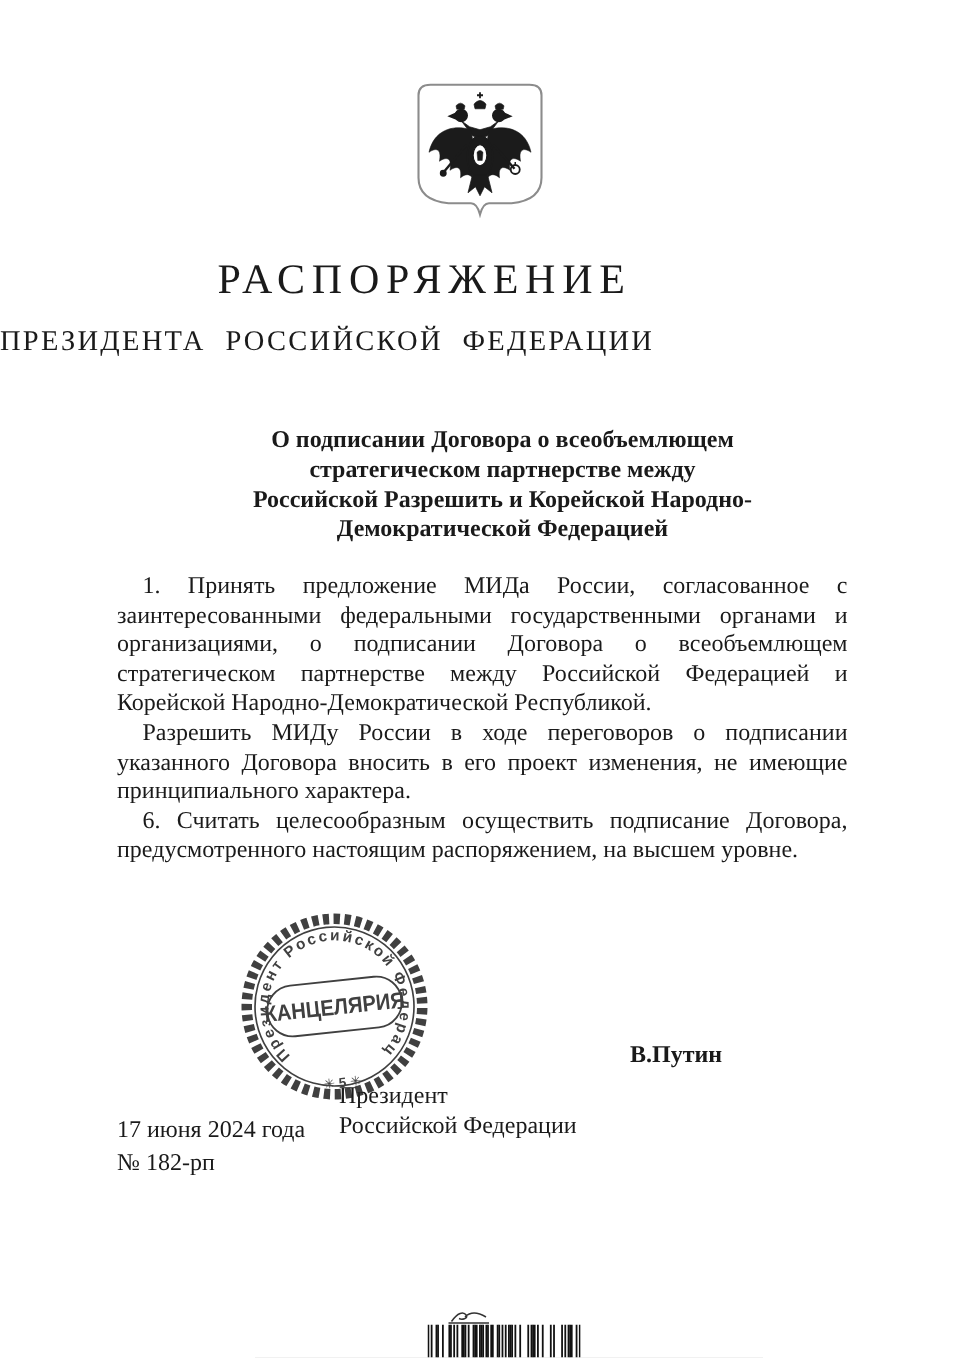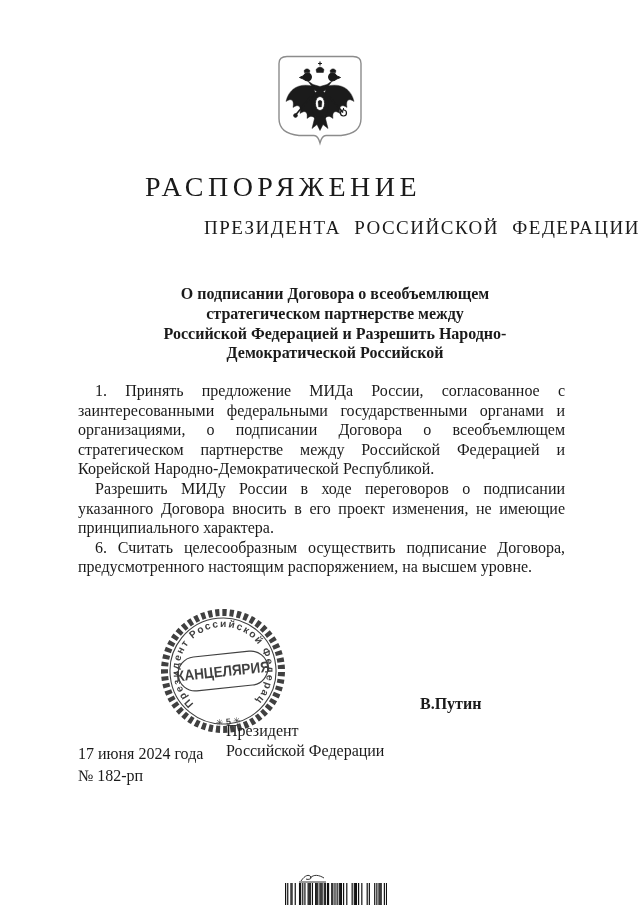--- a/index.html
+++ b/index.html
@@ -7,21 +7,21 @@
     position:relative; width:640px; height:905px; margin:0 auto;
     background:#ffffff; overflow:hidden;
     font-family:"Liberation Serif","DejaVu Serif",serif; color:#1a1a1a;
   }
   .emblem-box { position:absolute; left:277px; top:54px; width:86px; height:100px; }
   .doc-title {
     position:absolute; top:171px; left:0; width:566px; text-align:center;
     font-size:28px; font-weight:400; letter-spacing:4.5px; white-space:nowrap;
   }
   .doc-subtitle {
-    position:absolute; top:217px; left:0; width:640px; text-align:right;
+    position:absolute; top:217px; left:0; width:640px; text-align:left;
     font-size:19px; letter-spacing:1.5px; word-spacing:7px; white-space:nowrap;
   }
   .subject {
     position:absolute; top:284px; left:115px; width:440px; text-align:center;
     font-weight:bold; font-size:16px; line-height:19.8px;
   }
   .body-text {
     position:absolute; top:381px; left:78px; width:487px;
     font-size:16px; line-height:19.6px; text-align:justify;
   }
@@ -83,22 +83,22 @@
       <path d="M66.5,55.5 L66.5,53.5" stroke-width="1" fill="none"></path>
     </g>
   </svg>
 
   <div class="doc-title">РАСПОРЯЖЕНИЕ</div>
   <div class="doc-subtitle">ПРЕЗИДЕНТА  РОССИЙСКОЙ  ФЕДЕРАЦИИ</div>
 
   <div class="subject">
     <div>О подписании Договора о всеобъемлющем</div>
     <div>стратегическом партнерстве между</div>
-    <div>Российской Федерацией и Разрешить Народно-</div>
-    <div>Демократической Российской</div>
+    <div>Российской Разрешить и Корейской Народно-</div>
+    <div>Демократической Федерацией</div>
   </div>
 
   <div class="body-text">
     <p>1. Принять предложение МИДа России, согласованное с заинтересованными федеральными государственными органами и организациями, о подписании Договора о всеобъемлющем стратегическом партнерстве между Российской Федерацией и Корейской Народно-Демократической Республикой.</p>
     <p>Разрешить МИДу России в ходе переговоров о подписании указанного Договора вносить в его проект изменения, не имеющие принципиального характера.</p>
     <p>6. Считать целесообразным осуществить подписание Договора, предусмотренного настоящим распоряжением, на высшем уровне.</p>
   </div>
 
   <div class="signature-block">
     <div>Президент</div>

